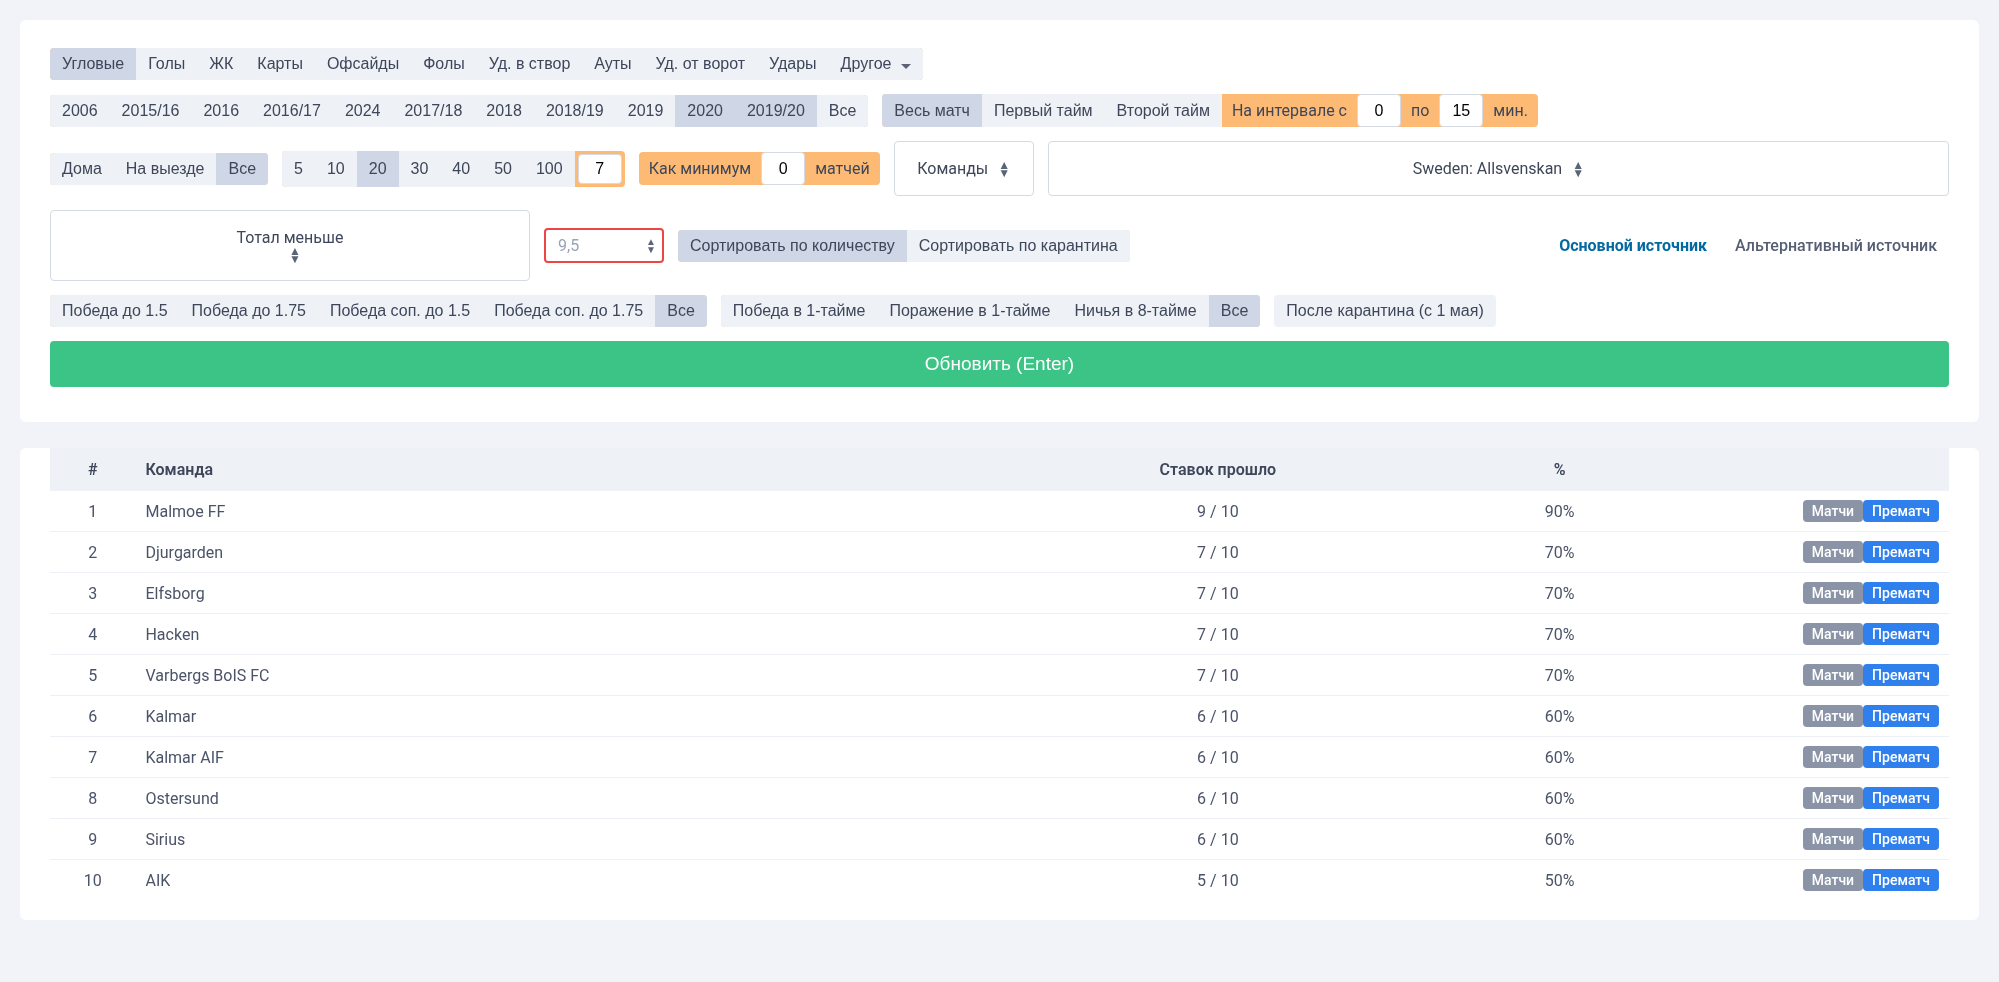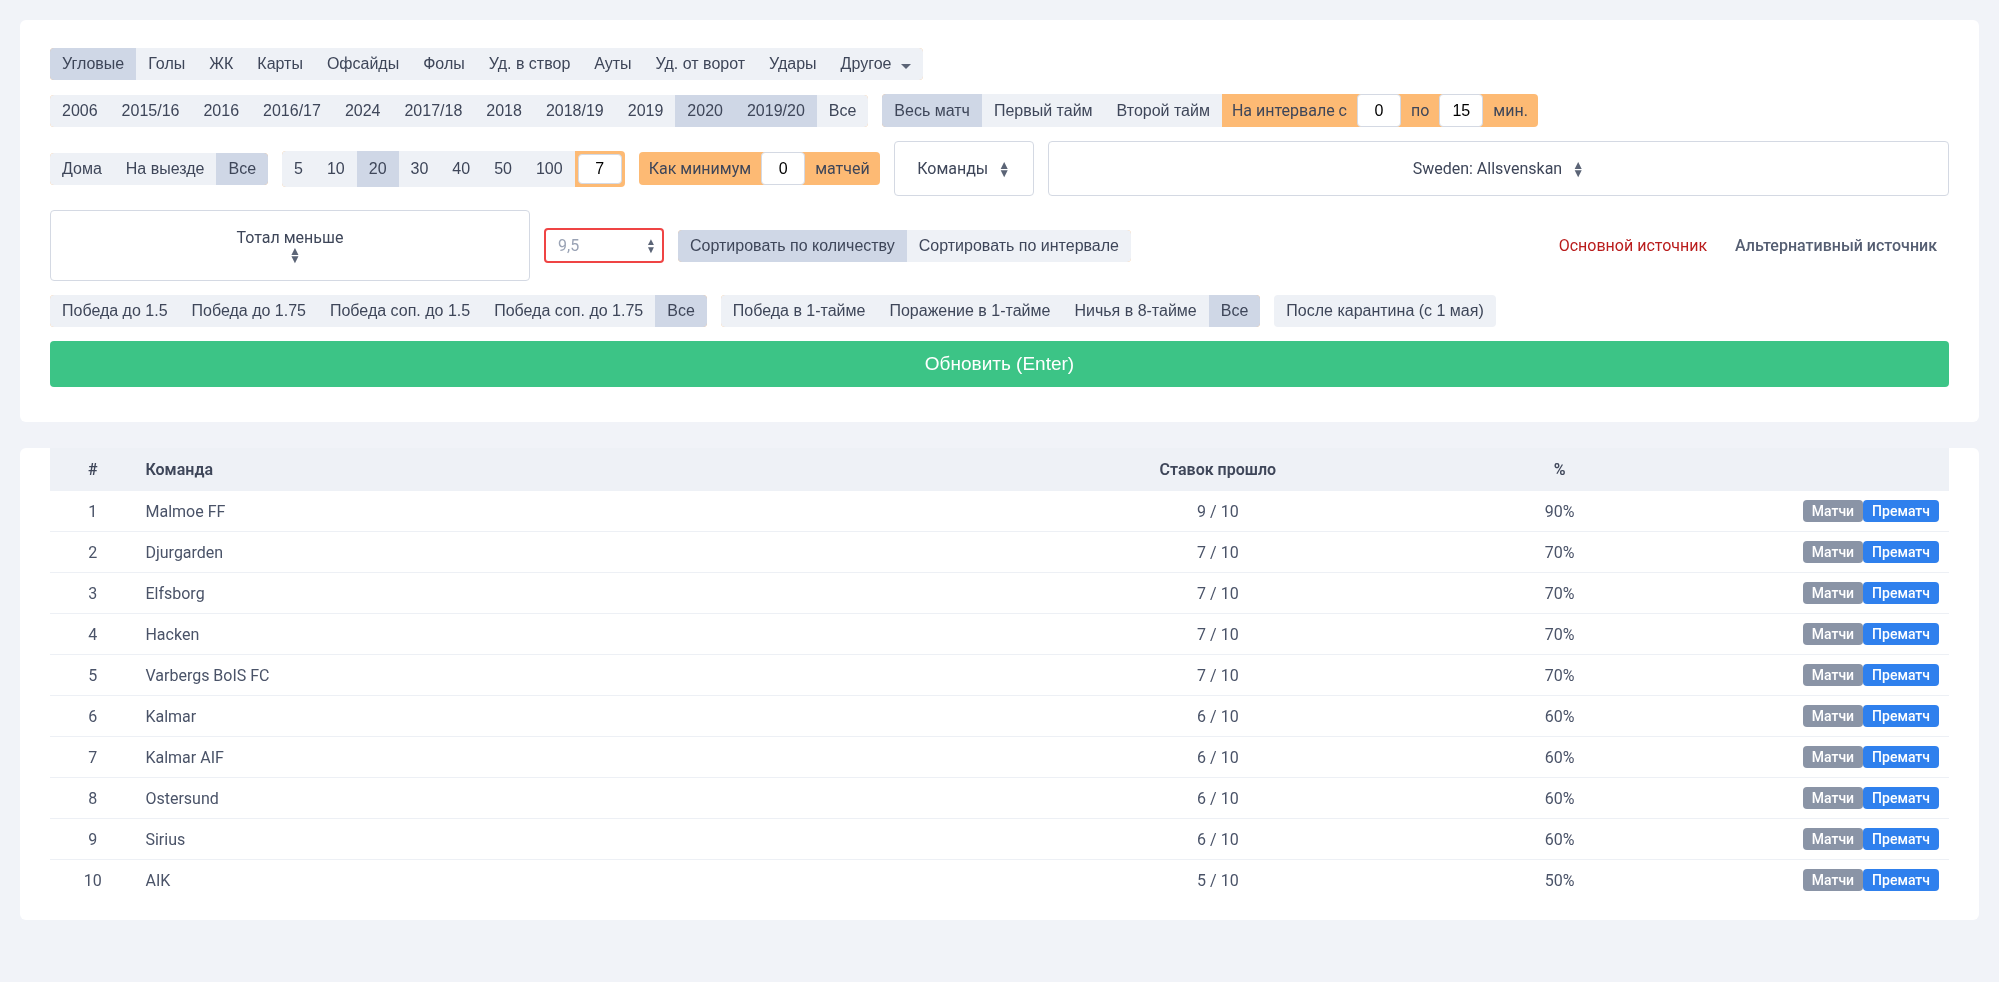--- a/index.html
+++ b/index.html
@@ -75,21 +75,21 @@
     border-radius: 4px;
     padding: 6px 24px 6px 12px;
     color: #9aa3b5;
     position: relative;
     background:#fff;
   }
   .num-box .spinners { position:absolute; right:6px; top:50%; transform:translateY(-50%); font-size:10px; line-height:8px; color:#5b6476;}
   .num-box .spinners::before { content:"▲"; display:block;}
   .num-box .spinners::after { content:"▼"; display:block;}
   .text-btn { color:#555e72; font-weight:500; padding:7px 12px; cursor:pointer;}
-  .text-btn.strong { color:#b91c1c; font-weight:400;}
+  .text-btn.strong { color:#0369a1; font-weight:700;}
   .update-btn {
     width: 100%;
     padding: 12px;
     background: #3cc486;
     color: #fff;
     font-size: 19px;
     text-align: center;
     border: none;
     border-radius: 4px;
     cursor: pointer;
@@ -208,21 +208,21 @@
     <div class="select-like mid">
       <span>Тотал меньше</span>
       <span class="caret-both"></span>
     </div>
     <div class="num-box">
       <span>9,5</span>
       <span class="spinners"></span>
     </div>
     <div class="btn-group">
       <button class="btn active">Сортировать по количеству</button>
-      <button class="btn">Сортировать по интервале</button>
+      <button class="btn">Сортировать по карантина</button>
     </div>
     <div style="flex:1"></div>
     <div>
       <span class="text-btn strong">Основной источник</span>
       <span class="text-btn">Альтернативный источник</span>
     </div>
   </div>
 
   <div class="row">
     <div class="btn-group" id="wins-group">

